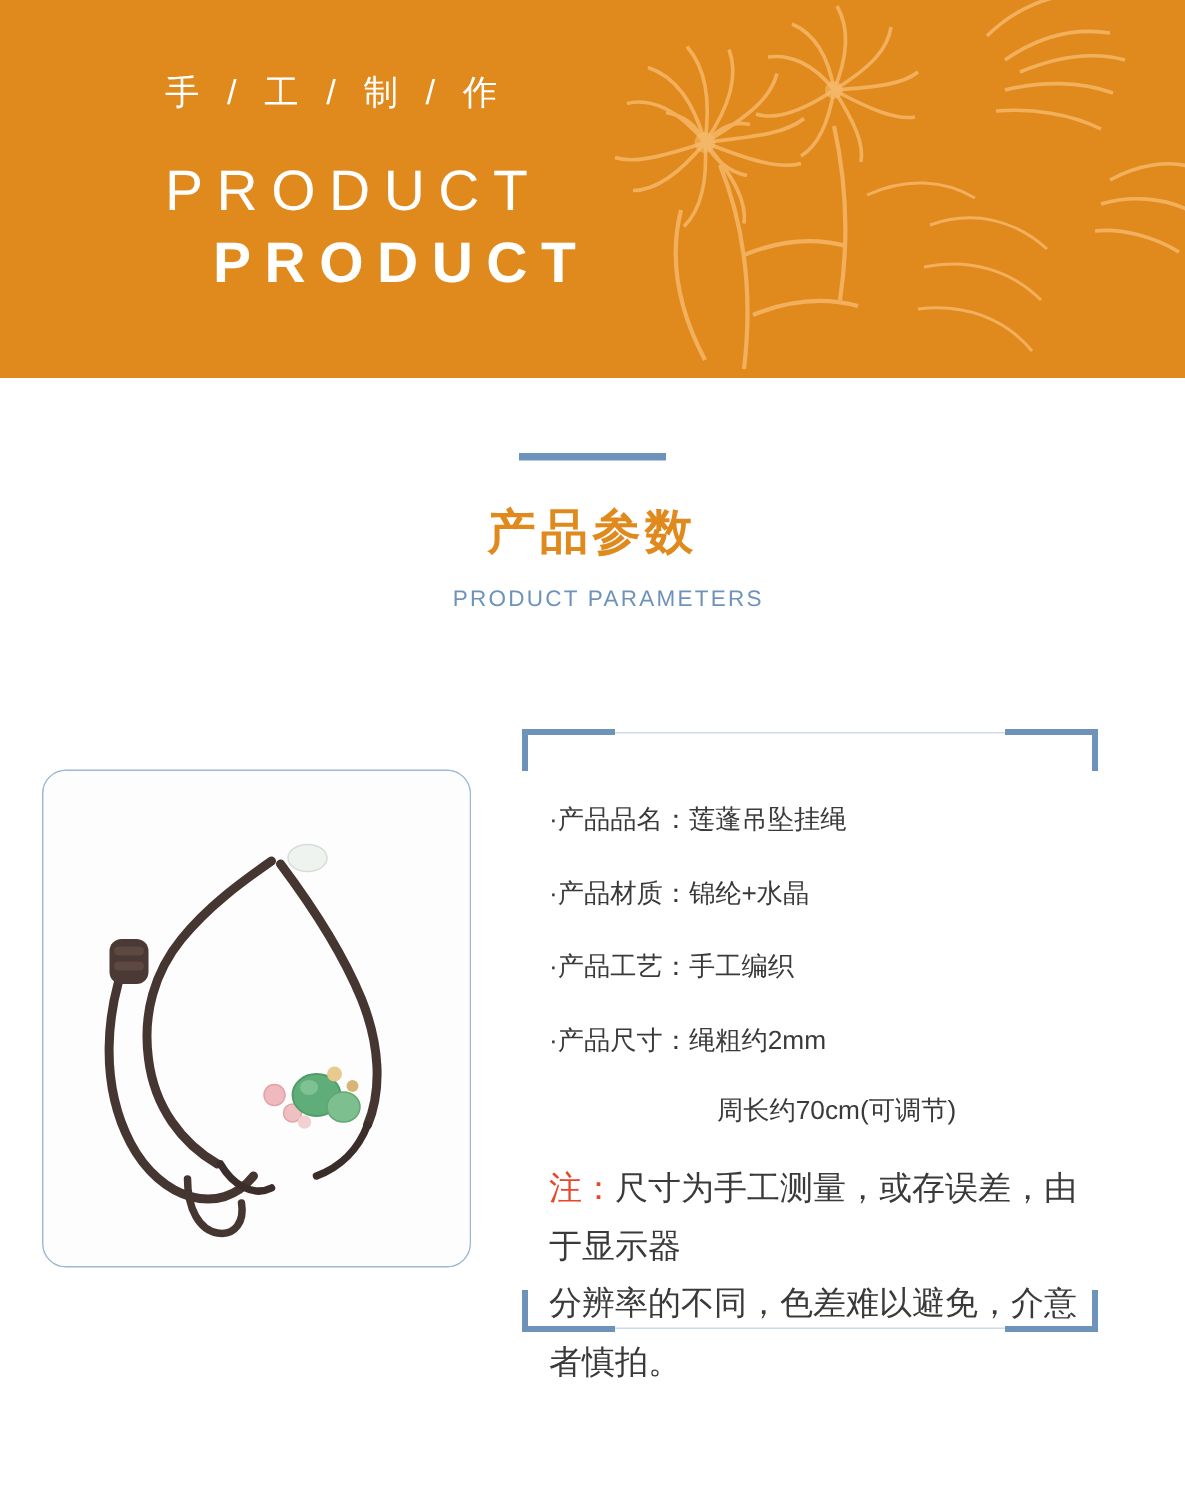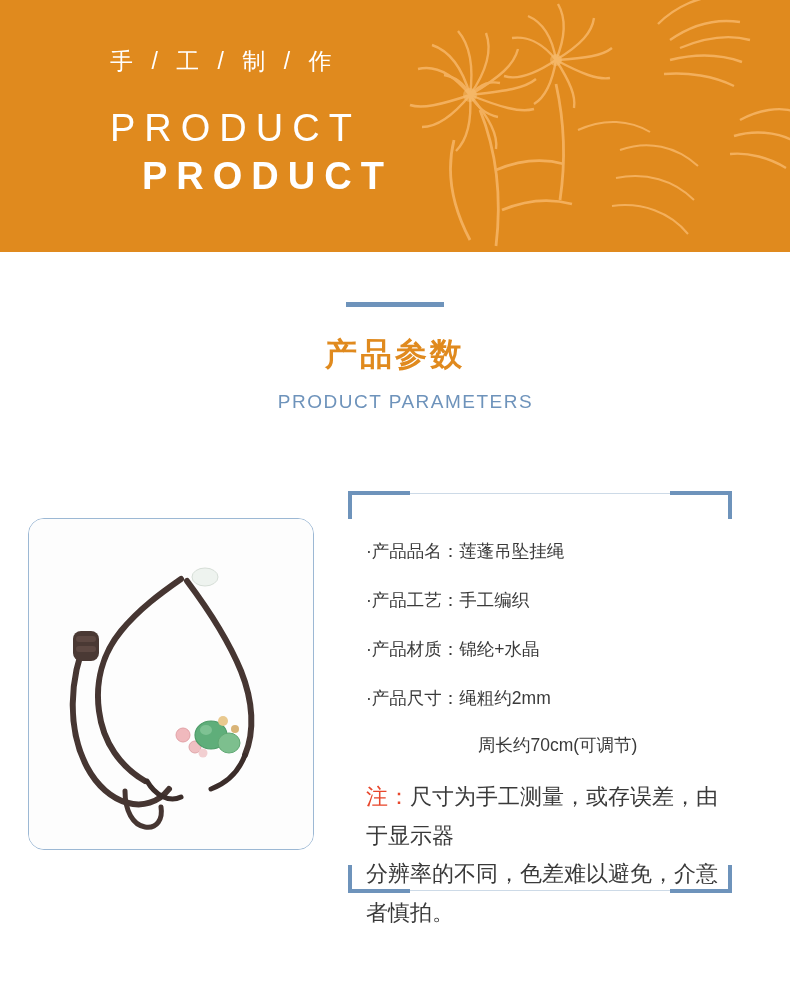--- a/index.html
+++ b/index.html
@@ -72,21 +72,21 @@
   .title-cn {
     color: #e08a1e;
     font-size: 32px;
     font-weight: bold;
     letter-spacing: 3px;
     margin-bottom: 14px;
     font-family: Liberation Mono, monospace;
   }
   .title-en {
     color: #6e93bb;
-    font-size: 19px;
+    font-size: 15px;
     letter-spacing: 1.5px;
     margin-left: 21px;
   }
 
   
   .content {
     position: relative;
     margin-top: 78px;
     height: 430px;
   }
@@ -323,24 +323,24 @@
         <i></i>
       </div>
     <div class="hairline"></div>
     <div class="hairline bottom"></div>
 
     <div class="param-list">
       <div class="param-row">
         <span>·产品品名：</span><span>莲蓬吊坠挂绳</span>
       </div>
       <div class="param-row">
+        <span>·产品材质：</span><span>锦纶+水晶</span>
+      </div>
+      <div class="param-row">
         <span>·产品工艺：</span><span>手工编织</span>
-      </div>
-      <div class="param-row">
-        <span>·产品材质：</span><span>锦纶+水晶</span>
       </div>
       <div class="param-row">
         <span>·产品尺寸：</span><span>绳粗约2mm</span>
       </div>
       <div class="param-sub">周长约70cm(可调节)</div>
       <div class="note">
         <span class="note-label">注：</span><span>尺寸为手工测量，或存误差，由于显示器</span><br>
         <span>分辨率的不同，色差难以避免，介意者慎拍。</span>
       </div>
     </div>

